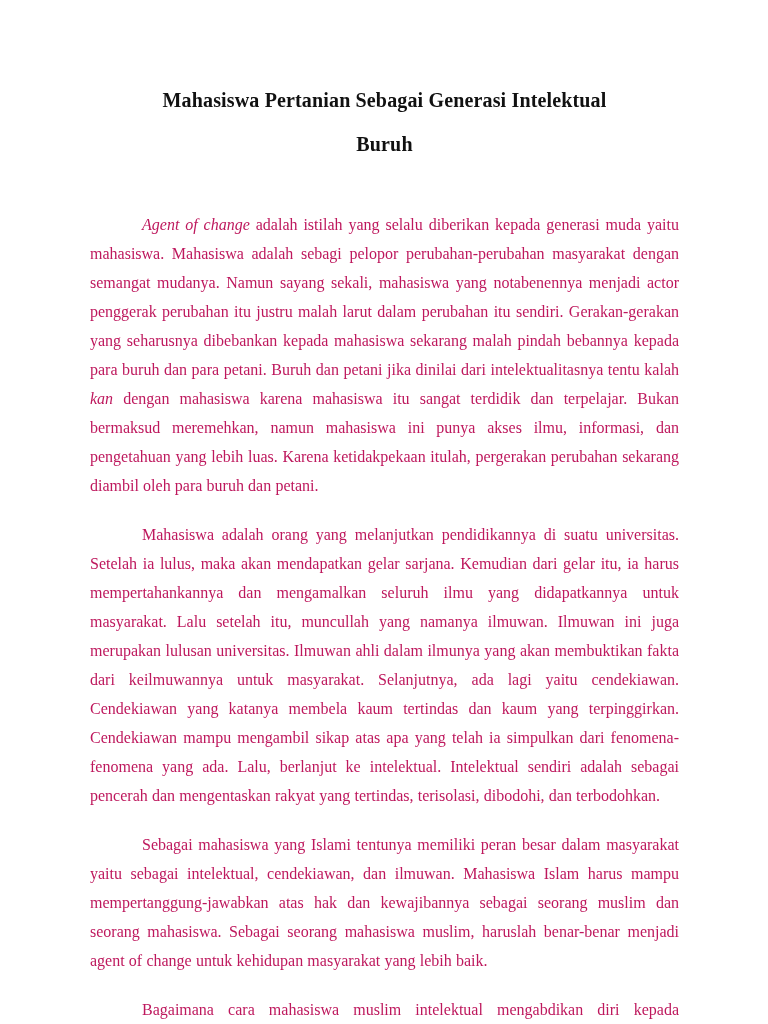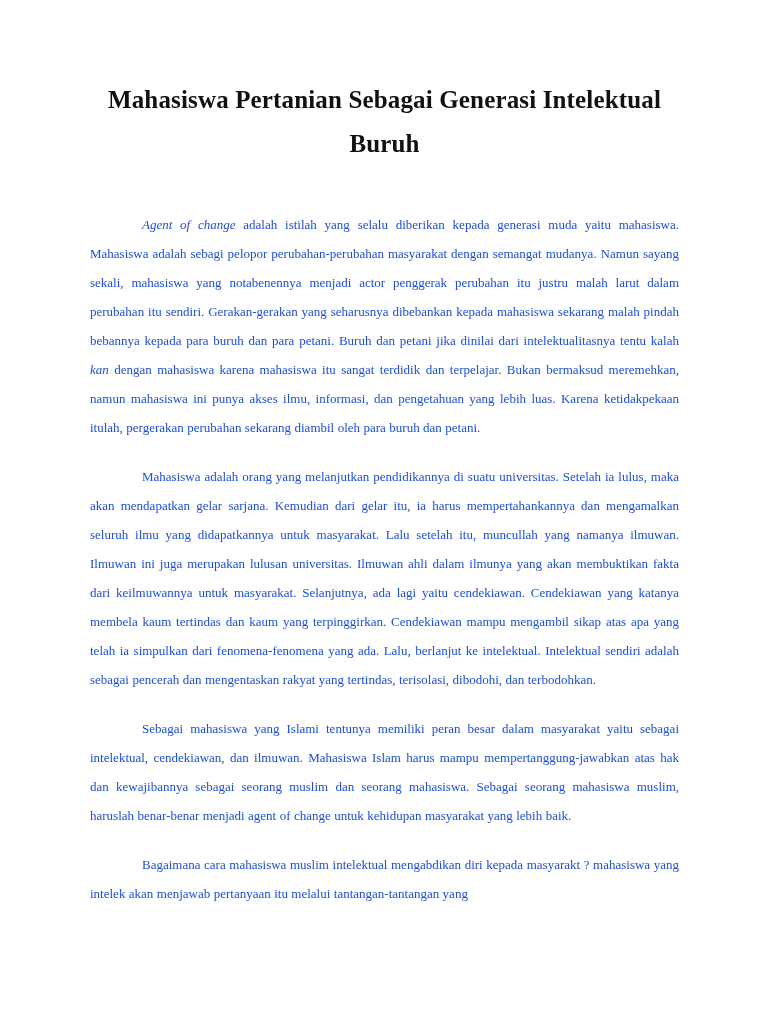--- a/index.html
+++ b/index.html
@@ -26,40 +26,40 @@
   .content {
     position: absolute;
     left: 90px;
     top: 0;
     width: 589px;
   }
   .doc-title {
     margin: 0;
     padding-top: 78px;
     text-align: center;
-    font-size: 25px;
+    font-size: 20px;
     font-weight: bold;
     line-height: 44px;
     letter-spacing: 0.15px;
     color: #111111;
   }
   .title-line {
     display: block;
   }
   .body-block {
     margin-top: 44px;
   }
   p.para {
     margin: 0 0 20px 0;
     text-align: justify;
     text-justify: inter-word;
     text-indent: 52px;
-    font-size: 13px;
+    font-size: 16px;
     line-height: 29px;
-    color: #1d4ed8;
+    color: #be185d;
     word-spacing: 0.2px;
     hyphens: none;
   }
   p.para:last-child {
     margin-bottom: 0;
   }
   .para-clipped {
     max-height: 58px;
     overflow: hidden;
   }

